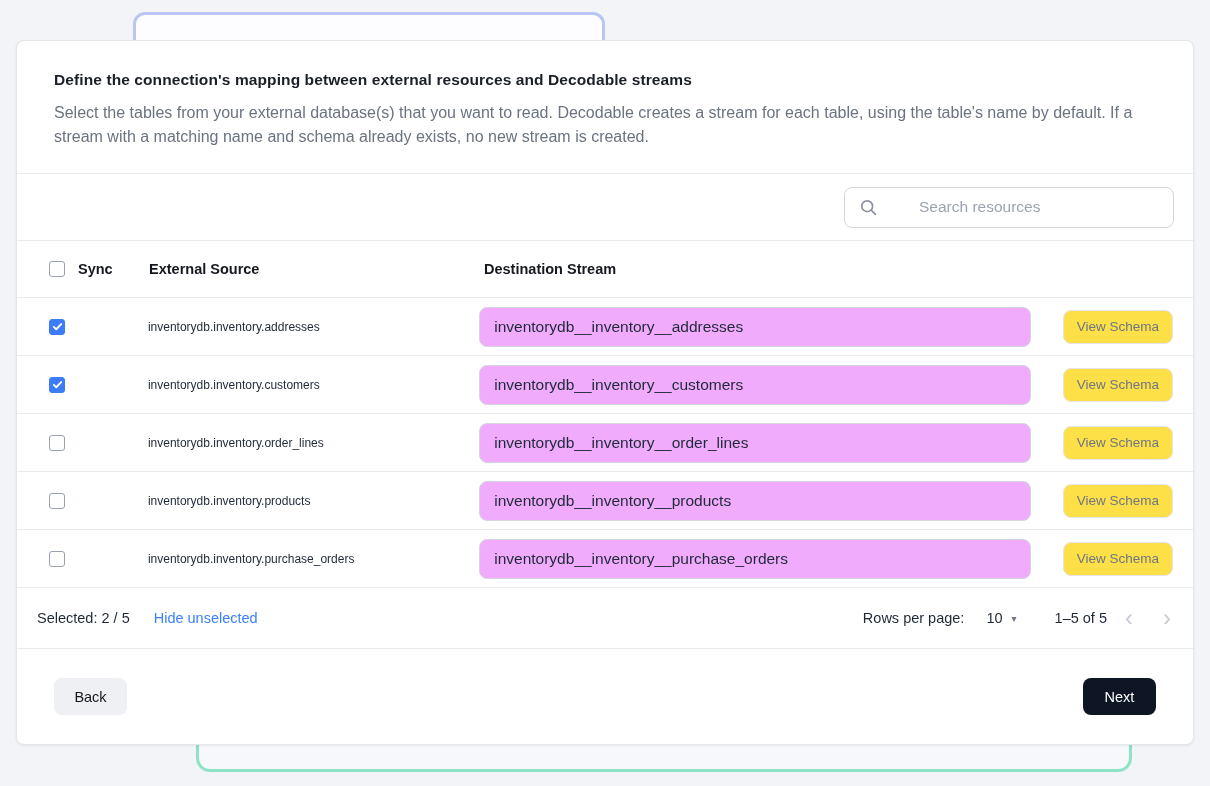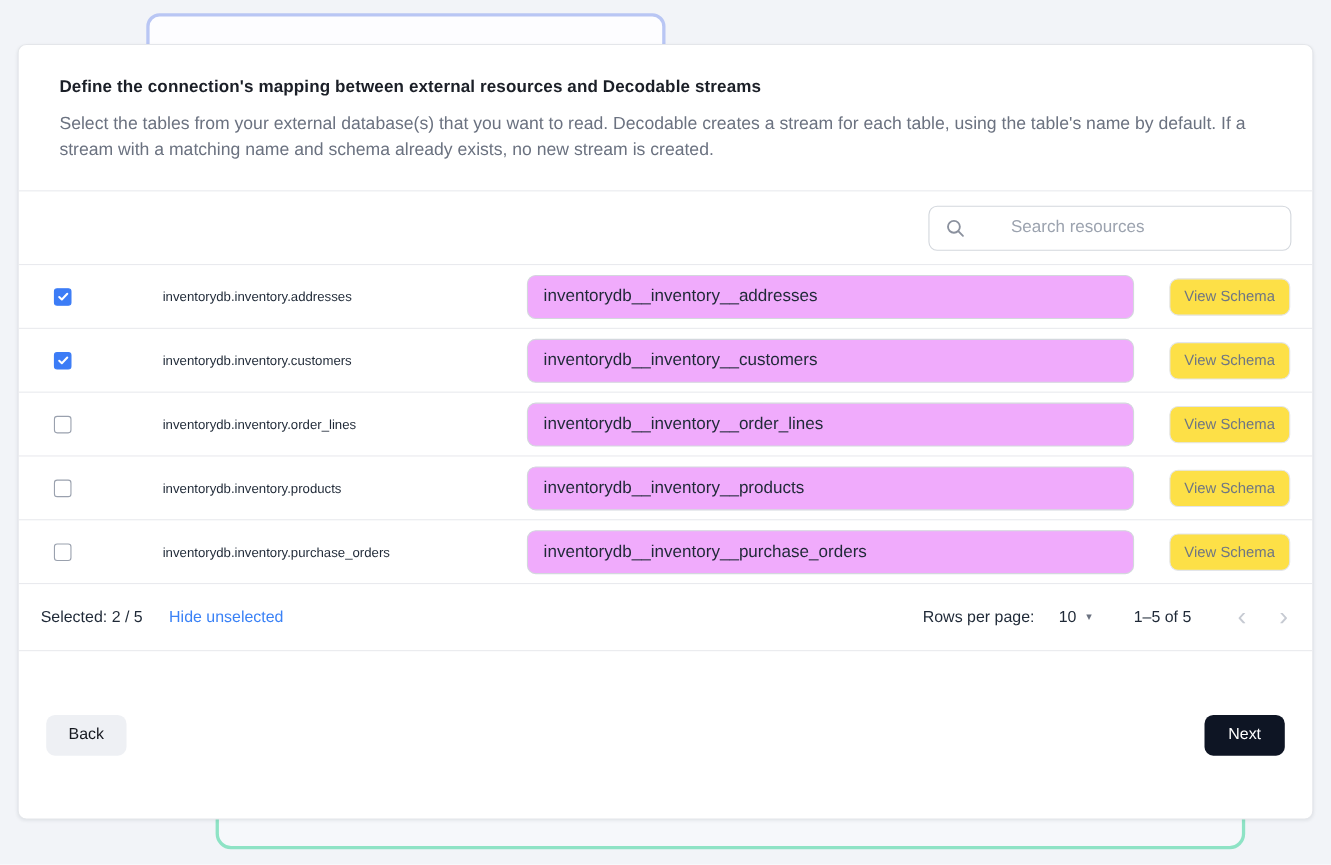--- a/index.html
+++ b/index.html
@@ -90,26 +90,26 @@
   .pag-row {
     height: 61px; display: flex; align-items: center; padding: 0 20px;
     border-bottom: 1px solid #e9eaee; font-size: 14.5px; color: #1f2937;
   }
   .selected-label { margin-right: 24px; }
   .hide-link { color: #3b82f6; cursor: pointer; }
   .pag-right { margin-left: auto; display: flex; align-items: center; }
   .rpp-label { margin-right: 22px; }
   .rpp-select { display: flex; align-items: center; gap: 9px; cursor: pointer; margin-right: 38px; }
   .caret { font-size: 10px; color: #6b7280; }
-  .range-label { margin-right: 40px; }
+  .range-label { margin-right: 16px; }
   .chev { font-size: 24px; line-height: 1; color: #c6cad2; cursor: pointer; padding: 0 2px; font-weight: normal; }
   .chev.prev { margin-right: 26px; }
 
   
-  .btn-row { flex: 1; display: flex; align-items: center; justify-content: space-between; padding: 0 25px; }
+  .btn-row { flex: 1; display: flex; align-items: center; justify-content: space-between; padding: 0 37px; }
   .btn {
     height: 37px; min-width: 73px; padding: 0 16px; border: none; border-radius: 8px;
     font-size: 14.5px; cursor: pointer; font-family: "Liberation Sans", sans-serif;
   }
   .btn-back { background: #eef0f4; color: #15181f; }
   .btn-next { background: #0e1524; color: #ffffff; }
 </style>
 </head>
 <body>
 
@@ -126,20 +126,30 @@
   <div class="search-row">
     <div class="search-box">
       <svg width="17" height="17" viewBox="0 0 17 17" fill="none">
         <circle cx="7.2" cy="7.2" r="5.4" stroke="#8b919e" stroke-width="1.7"></circle>
         <line x1="11.4" y1="11.4" x2="15.4" y2="15.4" stroke="#8b919e" stroke-width="1.7" stroke-linecap="round"></line>
       </svg>
       <input type="text" placeholder="Search resources" style="">
     </div>
   </div>
 
+  <div class="thead">
+    <div class="col-sync">
+      <span class="checkbox" id="header-checkbox">
+        
+      </span>
+      <span>Sync</span>
+    </div>
+    <div class="col-source">External Source</div>
+    <div class="col-dest">Destination Stream</div>
+  </div>
 
   <div id="table-body">
   <div class="trow">
     <div class="col-sync">
       <span class="checkbox checked">
         <svg width="11" height="11" viewBox="0 0 12 12">
               <path d="M2 6.5l2.6 2.5L10 3.3" stroke="#fff" stroke-width="2" fill="none" stroke-linecap="round" stroke-linejoin="round"></path>
             </svg>
       </span>
     </div>

